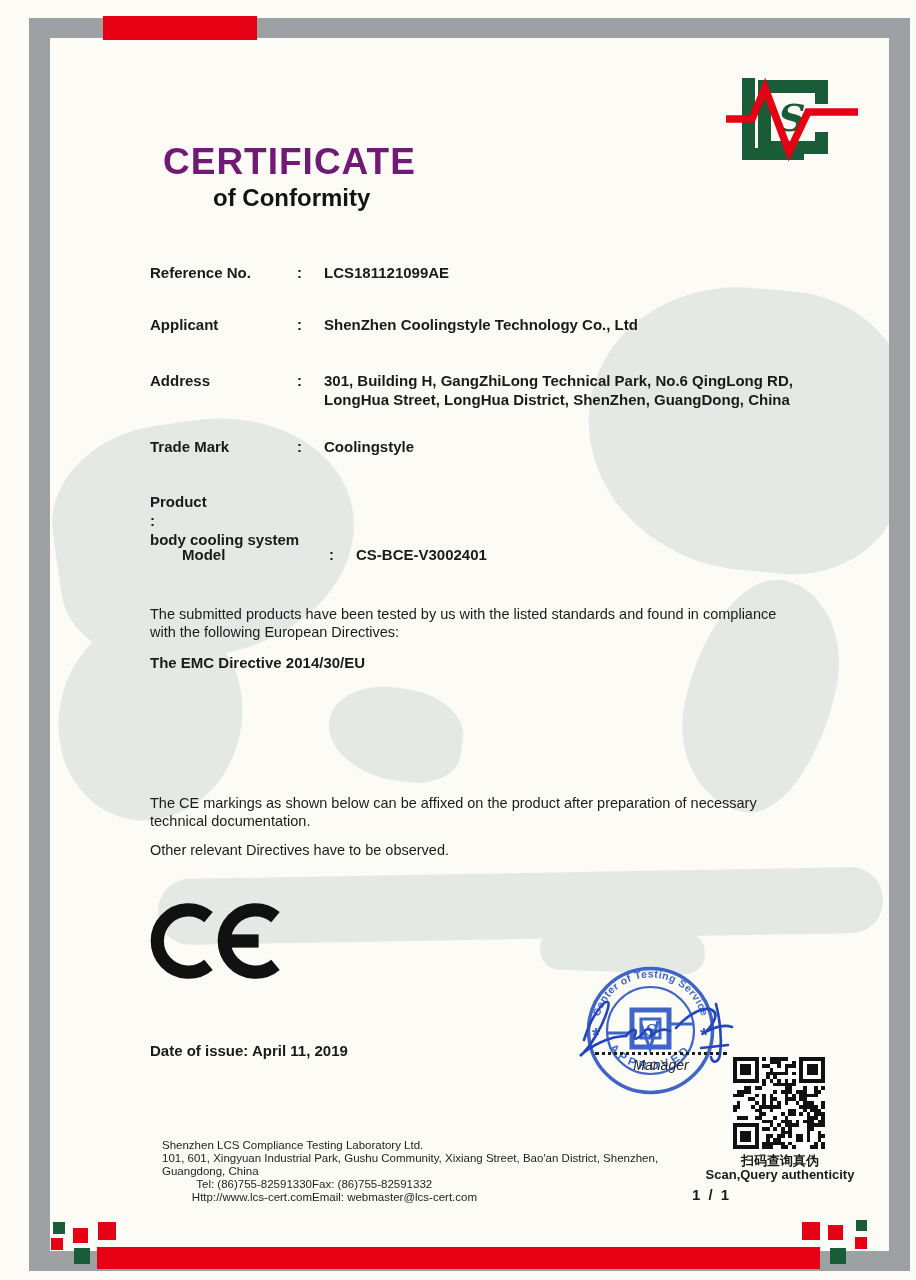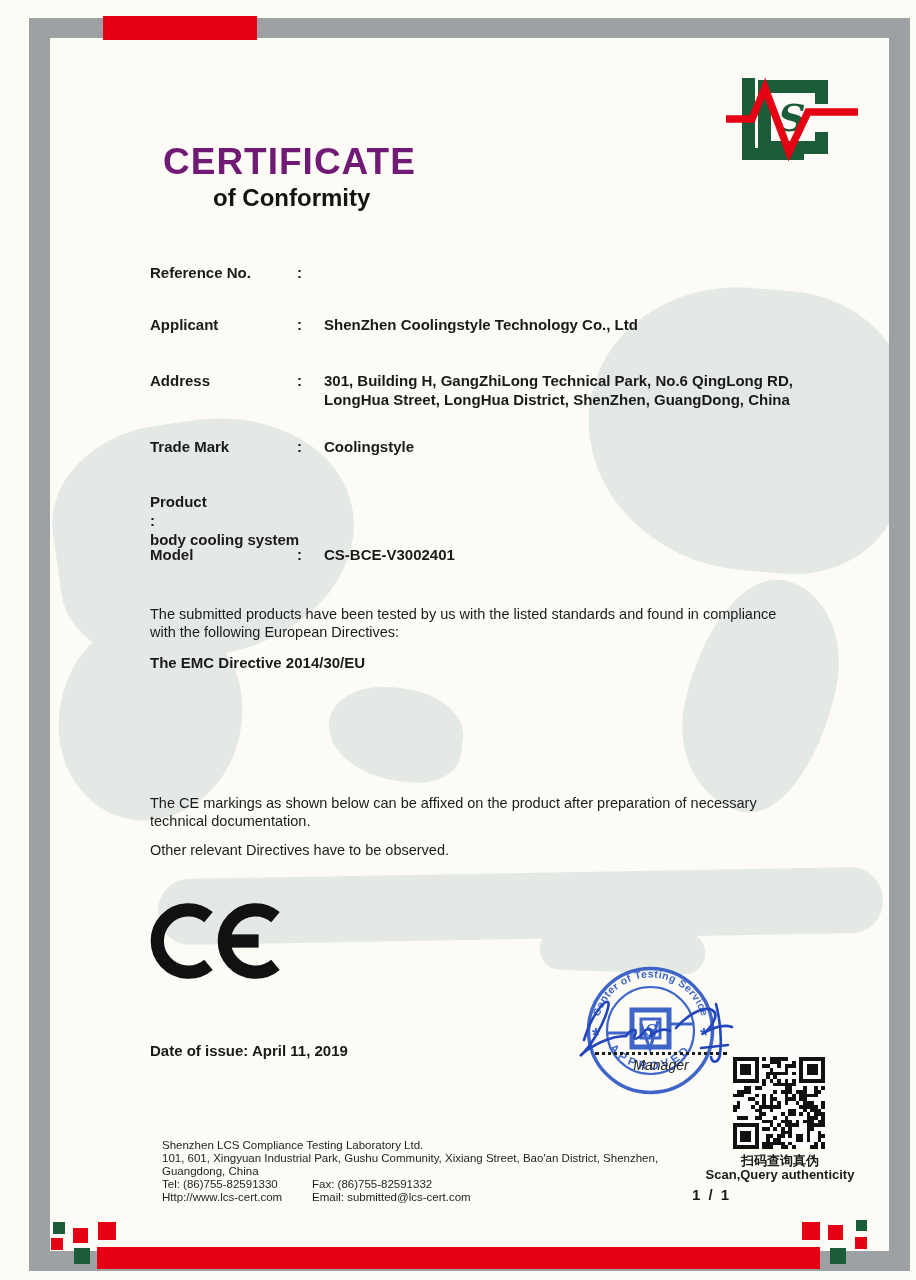--- a/index.html
+++ b/index.html
@@ -44,21 +44,21 @@
   
   #qr{left:733px;top:1057px;width:92px;height:92px;background:#fff;display:grid;
       grid-template-columns:repeat(25,1fr);grid-template-rows:repeat(25,1fr);z-index:4;}
   #qr .qm{background:#111;}
   #qrCaptionZh{left:705px;top:1152px;width:150px;text-align:center;font-size:13px;font-weight:bold;}
   #qrCaptionEn{left:690px;top:1167px;width:180px;text-align:center;font-size:13px;font-weight:bold;}
 
   
   #footer{left:162px;top:1139px;width:600px;font-size:11.5px;line-height:13px;color:#1e1e1e;}
   .frow{display:flex;}
-  .fcol1{width:150px;flex:none;}
+  .fcol1{width:150px;flex:none;text-align:right;}
   #pageNum{left:692px;top:1186px;font-size:15px;font-weight:bold;letter-spacing:2px;}
 
   .dateLine{left:150px;top:1042px;font-size:15px;font-weight:bold;}
 
   svg{display:block;}
 </style>
 </head>
 <body>
 
 <div id="page">
@@ -97,20 +97,21 @@
     <text x="66" y="63" font-family="DejaVu Serif, serif" font-weight="bold" font-style="italic" font-size="38" fill="#1a5b38" text-anchor="middle">S</text>
     <polyline points="0,51 26,51 39,20 63,84 82,44 132,44" fill="none" stroke="#e60014" stroke-width="7.5"></polyline>
   </svg>
 
   <div class="abs title">CERTIFICATE</div>
   <div class="abs subtitle">of Conformity</div>
 
   <div class="field" style="top:264px;">
     <span class="flabel">Reference No.</span>
     <span class="fsep">:</span>
+    <span class="fvalue">LCS181121099AE</span>
   </div>
   <div class="field" style="top:316px;">
     <span class="flabel">Applicant</span>
     <span class="fsep">:</span>
     <span class="fvalue">ShenZhen Coolingstyle Technology Co., Ltd</span>
   </div>
   <div class="field" style="top:372px;">
     <span class="flabel">Address</span>
     <span class="fsep">:</span>
     <span class="fvalue" style="max-width:485px;">301, Building H, GangZhiLong Technical Park, No.6 QingLong RD, LongHua Street, LongHua District, ShenZhen, GuangDong, China</span>
@@ -118,21 +119,21 @@
   <div class="field" style="top:438px;">
     <span class="flabel">Trade Mark</span>
     <span class="fsep">:</span>
     <span class="fvalue">Coolingstyle</span>
   </div>
   <div class="field" style="top:493px;flex-direction:column;">
     <span class="flabel">Product</span>
     <span class="fsep">:</span>
     <span class="fvalue">body cooling system</span>
   </div>
-  <div class="field" style="top:546px;">
+  <div class="field" style="top:546px;margin-left:32px;">
     <span class="flabel">Model</span>
     <span class="fsep">:</span>
     <span class="fvalue">CS-BCE-V3002401</span>
   </div>
 
   <div class="para" style="top:606px;">The submitted products have been tested by us with the listed standards and found in compliance with the following European Directives:</div>
   <div class="para bold" style="top:654px;">The EMC Directive 2014/30/EU</div>
   <div class="para" style="top:795px;">The CE markings as shown below can be affixed on the product after preparation of necessary technical documentation.</div>
   <div class="para" style="top:842px;">Other relevant Directives have to be observed.</div>
 
@@ -813,18 +814,18 @@
   <div class="abs" id="footer">
     <div>Shenzhen LCS Compliance Testing Laboratory Ltd.</div>
     <div>101, 601, Xingyuan Industrial Park, Gushu Community, Xixiang Street, Bao'an District, Shenzhen,</div>
     <div>Guangdong, China</div>
     <div class="frow">
       <span class="fcol1">Tel: (86)755-82591330</span>
       <span>Fax: (86)755-82591332</span>
     </div>
     <div class="frow">
       <span class="fcol1">Http://www.lcs-cert.com</span>
-      <span>Email: submitted@lcs-cert.com</span>
+      <span>Email: webmaster@lcs-cert.com</span>
     </div>
   </div>
   <div class="abs" id="pageNum">1 / 1</div>
 
 </div>
 
 </body></html>

